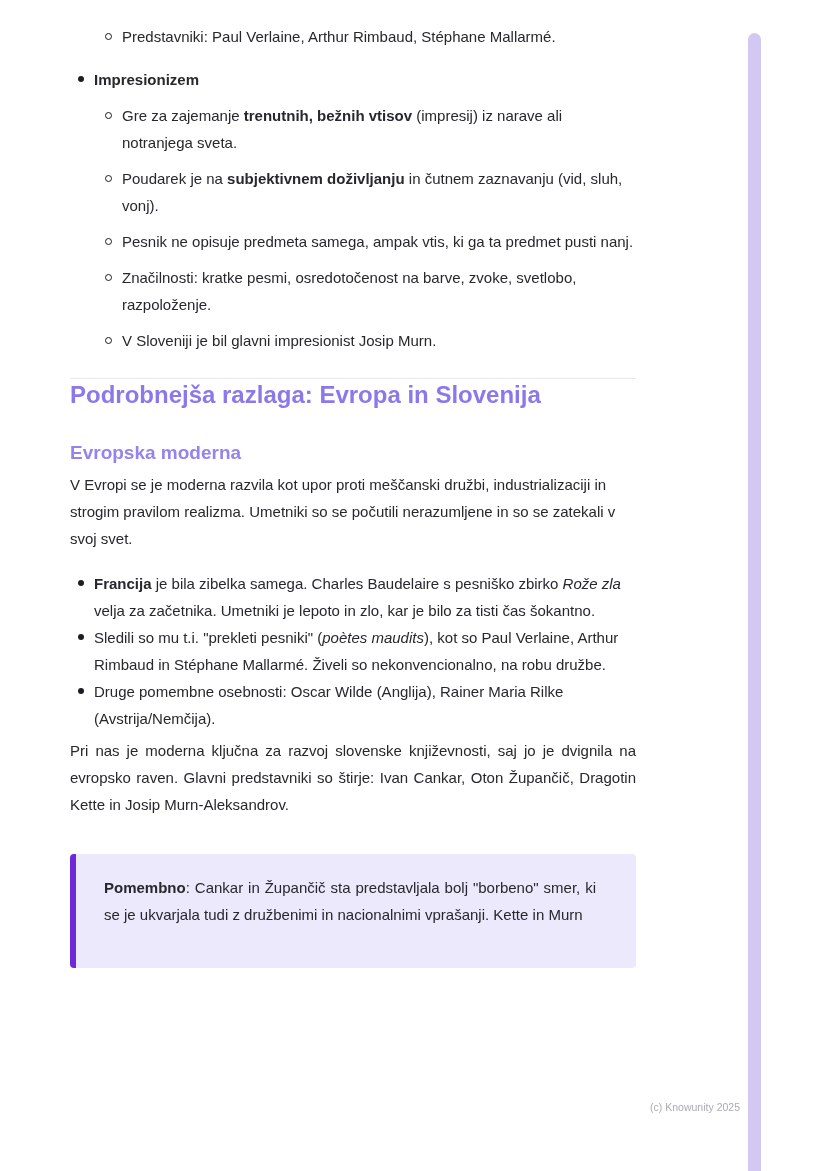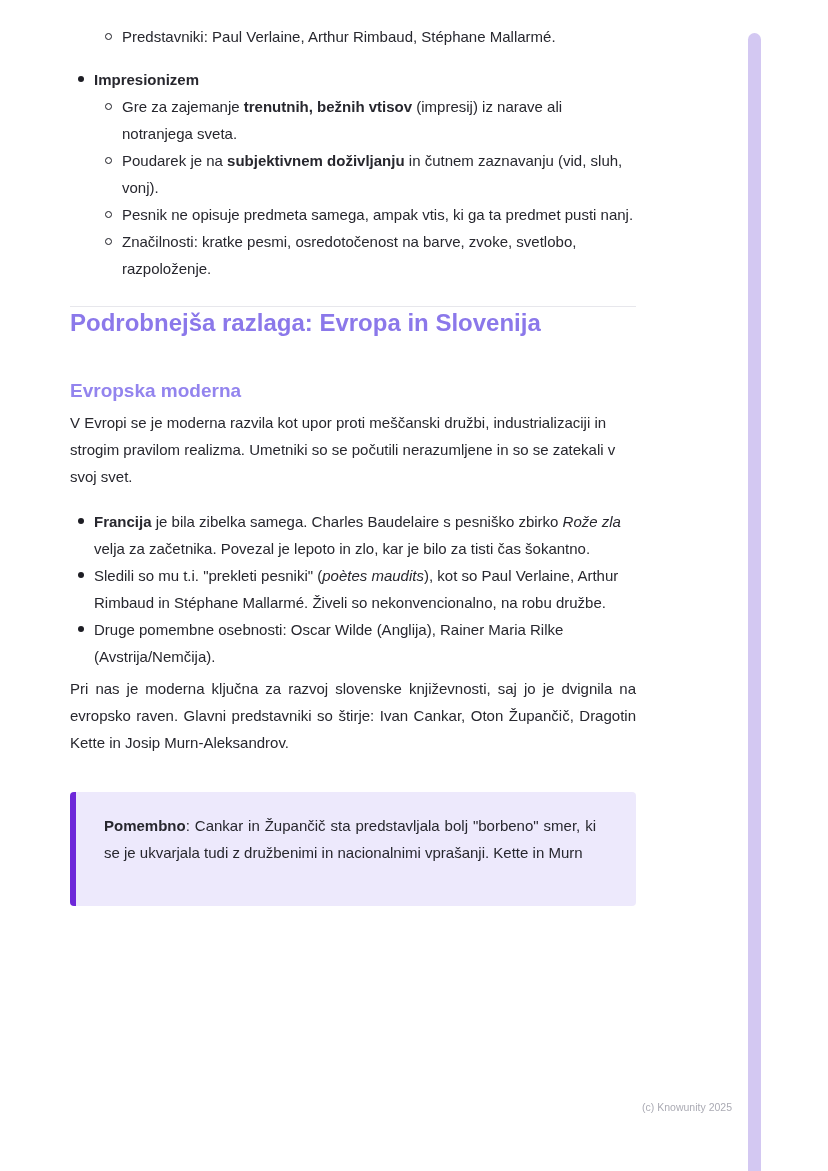--- a/index.html
+++ b/index.html
@@ -16,21 +16,21 @@
     left: 70px;
     top: 23px;
     width: 566px;
     font-size: 15px;
     line-height: 1.8;
   }
 
   
   ul { list-style: none; }
   .li { position: relative; }
-  .sub-item { padding-left: 52px; }
+  .sub-item { padding-left: 52px; margin-top: 9px; }
   .top-item { padding-left: 24px; }
   .first-item { margin-top: 0; }
   .gap-after { margin-bottom: 16px; }
   .marker-disc {
     position: absolute; left: 8px; top: 10px;
     width: 6px; height: 6px; border-radius: 50%;
     background: #1d1d24;
   }
   .marker-circle {
     position: absolute; left: 35px; top: 10px;
@@ -47,42 +47,42 @@
     margin-top: 24px;
   }
 
   h1.section-title {
     font-size: 24px;
     line-height: 1.3;
     font-weight: 700;
     color: #8b78ea;
   }
   h2.sub-title {
-    margin-top: 40px;
+    margin-top: 30px;
     font-size: 19px;
     line-height: 1.35;
     font-weight: 700;
     color: #9384ee;
   }
   p.body-par { margin-top: 5px; }
   .justify { text-align: justify; }
   ul.block-list { margin-top: 18px; }
 
   .callout {
     margin-top: 36px;
     background: #ede9fc;
     border-left: 6px solid #6d28d9;
     border-radius: 4px;
     padding: 20px 40px 40px 28px;
   }
 
   .footer-note {
     position: absolute;
     top: 1101px;
-    right: 96px;
+    right: 88px;
     font-size: 10.5px;
     color: #ababb4;
     text-align: center;
   }
 
   .scrollbar-thumb {
     position: absolute;
     right: 67px;
     top: 33px;
     width: 13px;
@@ -114,34 +114,38 @@
       <span><span>Poudarek je na </span><span class="seg-b">subjektivnem doživljanju</span><span> in čutnem zaznavanju (vid, sluh, vonj).</span></span>
     </li>
     <li class="li sub-item">
       <span class="marker-circle"></span>
       <span><span>Pesnik ne opisuje predmeta samega, ampak vtis, ki ga ta predmet pusti nanj.</span></span>
     </li>
     <li class="li sub-item">
       <span class="marker-circle"></span>
       <span><span>Značilnosti: kratke pesmi, osredotočenost na barve, zvoke, svetlobo, razpoloženje.</span></span>
     </li>
+    <li class="li sub-item">
+      <span class="marker-circle"></span>
+      <span><span>V Sloveniji je bil glavni impresionist Josip Murn.</span></span>
+    </li>
   </ul>
 
   <hr class="divider">
 
   <h1 class="section-title">Podrobnejša razlaga: Evropa in Slovenija</h1>
 
   <h2 class="sub-title">Evropska moderna</h2>
 
   <p class="body-par">V Evropi se je moderna razvila kot upor proti meščanski družbi, industrializaciji in strogim pravilom realizma. Umetniki so se počutili nerazumljene in so se zatekali v svoj svet.</p>
 
   <ul class="block-list">
     <li class="li top-item first-item">
       <span class="marker-disc"></span>
-      <span><span class="seg-b">Francija</span><span> je bila zibelka samega. Charles Baudelaire s pesniško zbirko </span><span class="seg-i">Rože zla</span><span> velja za začetnika. Povezal je lepoto in zlo, kar je bilo za tisti čas šokantno.</span></span>
+      <span><span class="seg-b">Francija</span><span> je bila zibelka samega. Charles Baudelaire s pesniško zbirko </span><span class="seg-i">Rože zla</span><span> velja za začetnika. Umetniki je lepoto in zlo, kar je bilo za tisti čas šokantno.</span></span>
     </li>
     <li class="li top-item">
       <span class="marker-disc"></span>
       <span><span>Sledili so mu t.i. "prekleti pesniki" (</span><span class="seg-i">poètes maudits</span><span>), kot so Paul Verlaine, Arthur Rimbaud in Stéphane Mallarmé. Živeli so nekonvencionalno, na robu družbe.</span></span>
     </li>
     <li class="li top-item">
       <span class="marker-disc"></span>
       <span><span>Druge pomembne osebnosti: Oscar Wilde (Anglija), Rainer Maria Rilke (Avstrija/Nemčija).</span></span>
     </li>
   </ul>

